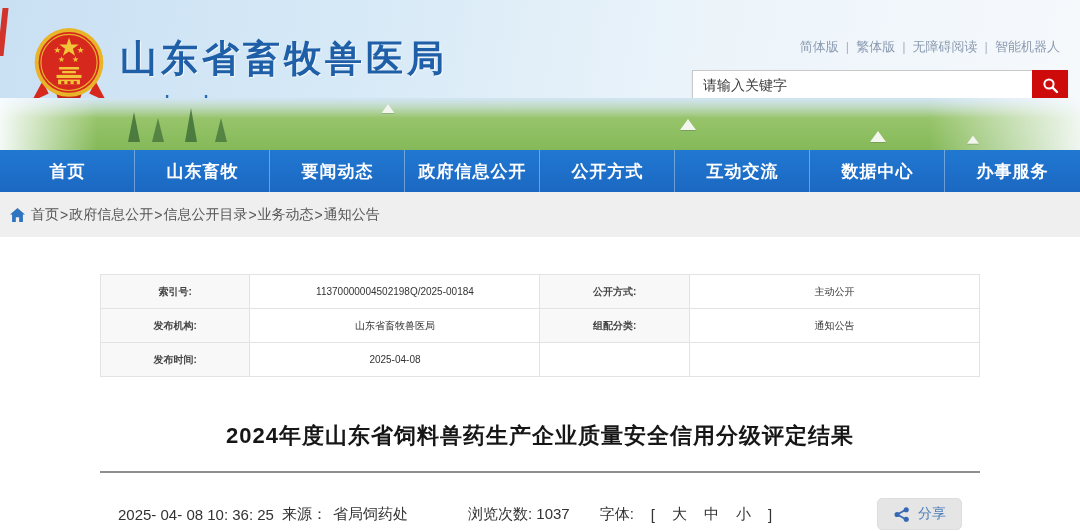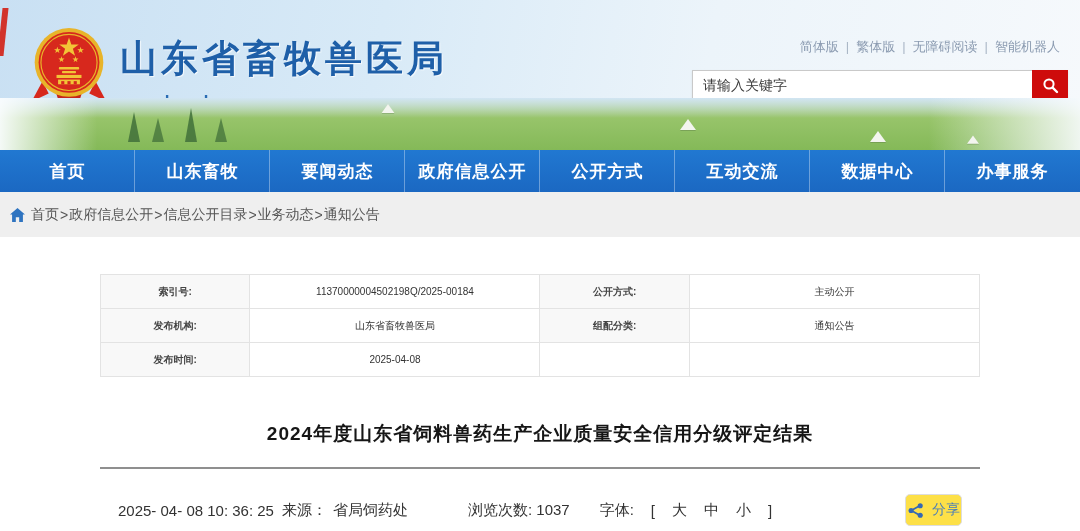--- a/index.html
+++ b/index.html
@@ -63,31 +63,31 @@
   
   .content { width:880px; margin:0 auto; padding-top:37px; background:#fff; }
   table.meta { width:100%; border-collapse:collapse; font-size:10px; color:#333;
     table-layout:fixed; }
   table.meta td { border:1px solid #e3e3e3; height:34px; text-align:center;
     overflow:hidden; white-space:nowrap; }
   td.lbl { background:#f8f8f8; font-weight:bold; width:17%; color:#444; }
   td.val { width:33%;margin-top:20px; }
   td.none { border:none; background:#fff; }
 
-  .article-title { margin-top:44px; text-align:center; font-size:19px; font-weight:bold;
+  .article-title { margin-top:44px; text-align:center; font-size:22px; font-weight:bold;
     color:#161616; letter-spacing:1px; }
   .title-rule { margin-top:20px; height:2px; background:#8f8f8f; }
 
   .meta-line { margin-top:25px; display:flex; align-items:center;
     font-size:15px; color:#333; padding:0 18px; }
   .meta-views { margin-left:60px; }
   .meta-font { margin-left:30px; display:flex; align-items:center; gap:17px; }
   .font-opt { cursor:pointer; }
   .share-btn { margin-left:auto; display:flex; align-items:center; gap:8px;
-    padding:6px 1px; border:1px solid #ddd; border-radius:5px; background:#fde047;
+    padding:6px 15px; border:1px solid #ddd; border-radius:5px; background:#e5e5e5;
     color:#4a7db8; font-size:14px; cursor:pointer; }
 </style>
 </head>
 <body>
 
 <div class="header">
   <div class="red-edge"></div>
 
   <div class="logo-row">
     <svg class="emblem" viewBox="0 0 100 114">

